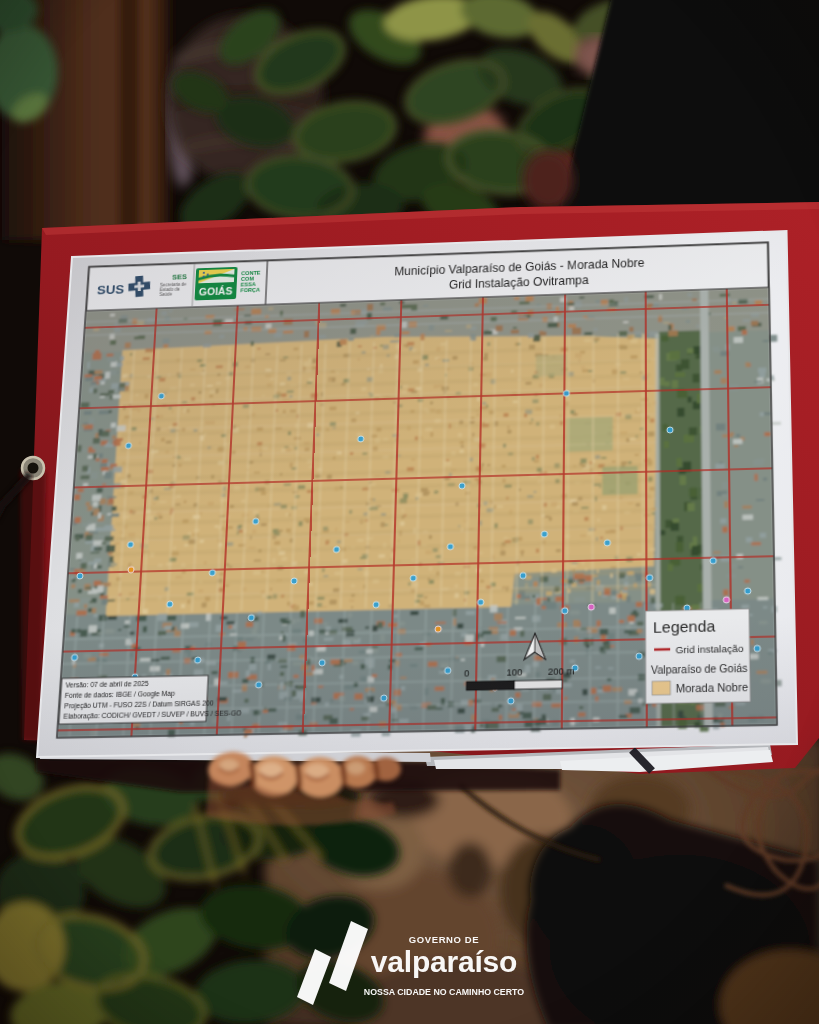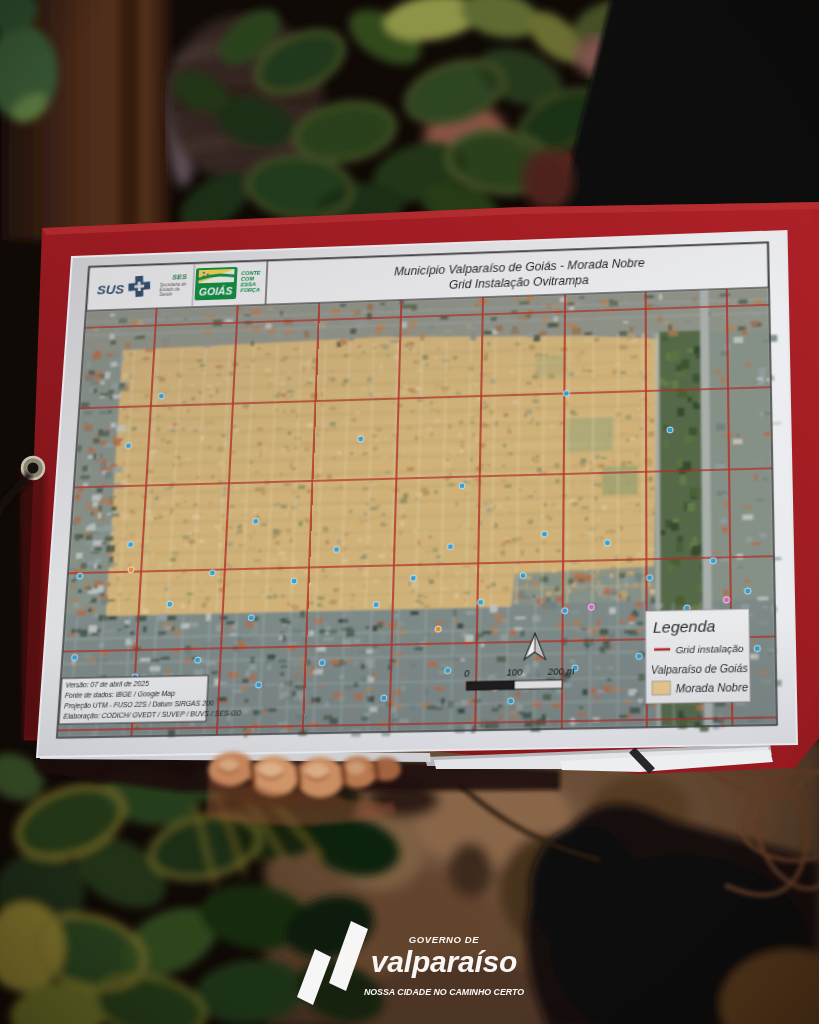--- a/index.html
+++ b/index.html
@@ -1,15 +1,15 @@
 <!DOCTYPE html>
 <html><head><meta charset="utf-8">
 <style>
 html,body{margin:0;padding:0;background:#000;}
-#stage{position:relative;width:819px;height:1024px;overflow:hidden;background:#0d0806;font-family:"Liberation Sans",sans-serif;font-style:italic;}
+#stage{position:relative;width:819px;height:1024px;overflow:hidden;background:#0d0806;font-family:"Liberation Sans",sans-serif;}
 svg{display:block}
 #paper{position:absolute;left:0;top:0;width:715px;height:505px;transform-origin:0 0;
 transform:matrix3d(0.969767,-0.045038,0,-0.00003755, -0.073666,0.900912,0,-0.00011782, 0,0,1,0, 72.000,257.000,0,1);background:linear-gradient(105deg,#d8d9dc 0%,#e7e8eb 35%,#eff0f3 75%,#e9eaee 100%);}
 #paper .shade{position:absolute;left:0;top:0;right:0;bottom:0;background:linear-gradient(160deg,rgba(88,78,88,0.14),rgba(255,255,255,0) 45%),linear-gradient(0deg,rgba(66,66,86,0.12),rgba(0,0,0,0) 24%);pointer-events:none}
 </style></head><body>
 <div id="stage">
 <svg width="819" height="1024" viewBox="0 0 819 1024" style="position:absolute;left:0;top:0">
 <defs>
 <linearGradient id="fold" x1="0" y1="1" x2="1" y2="0">
           <stop offset="0" stop-color="#6e1115"></stop>

